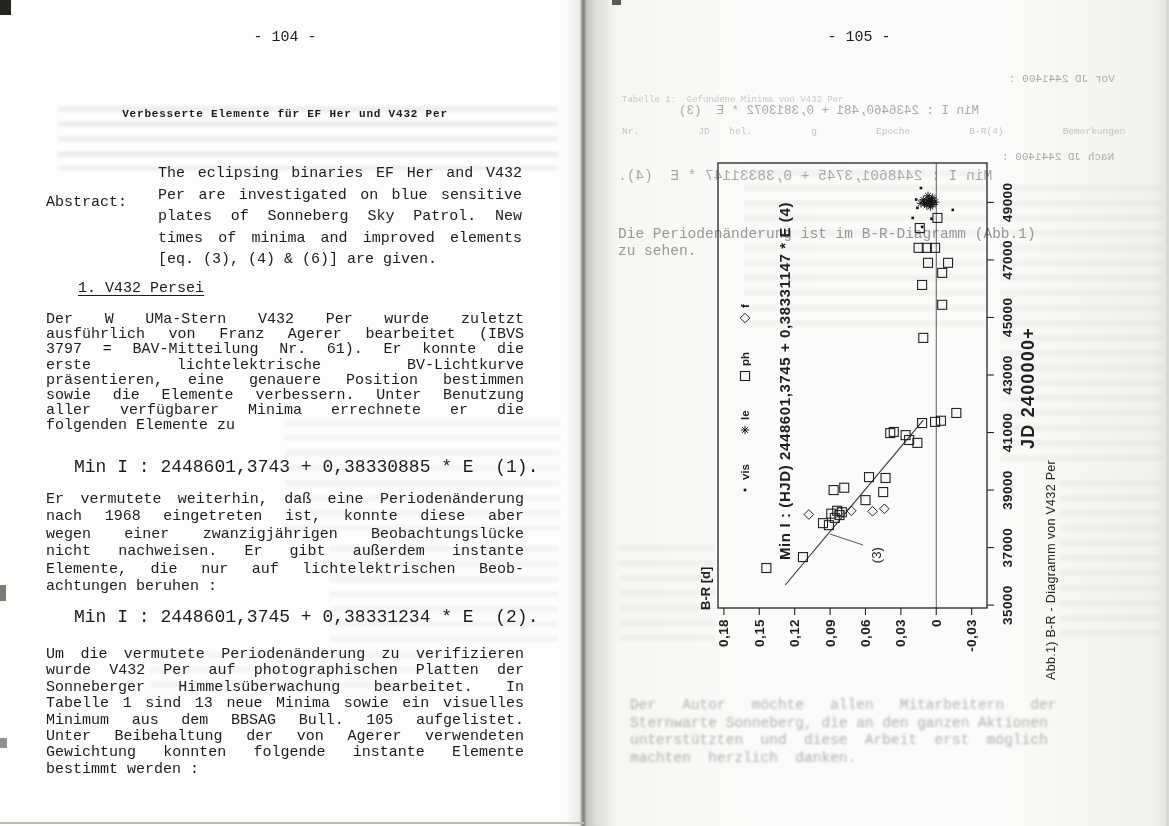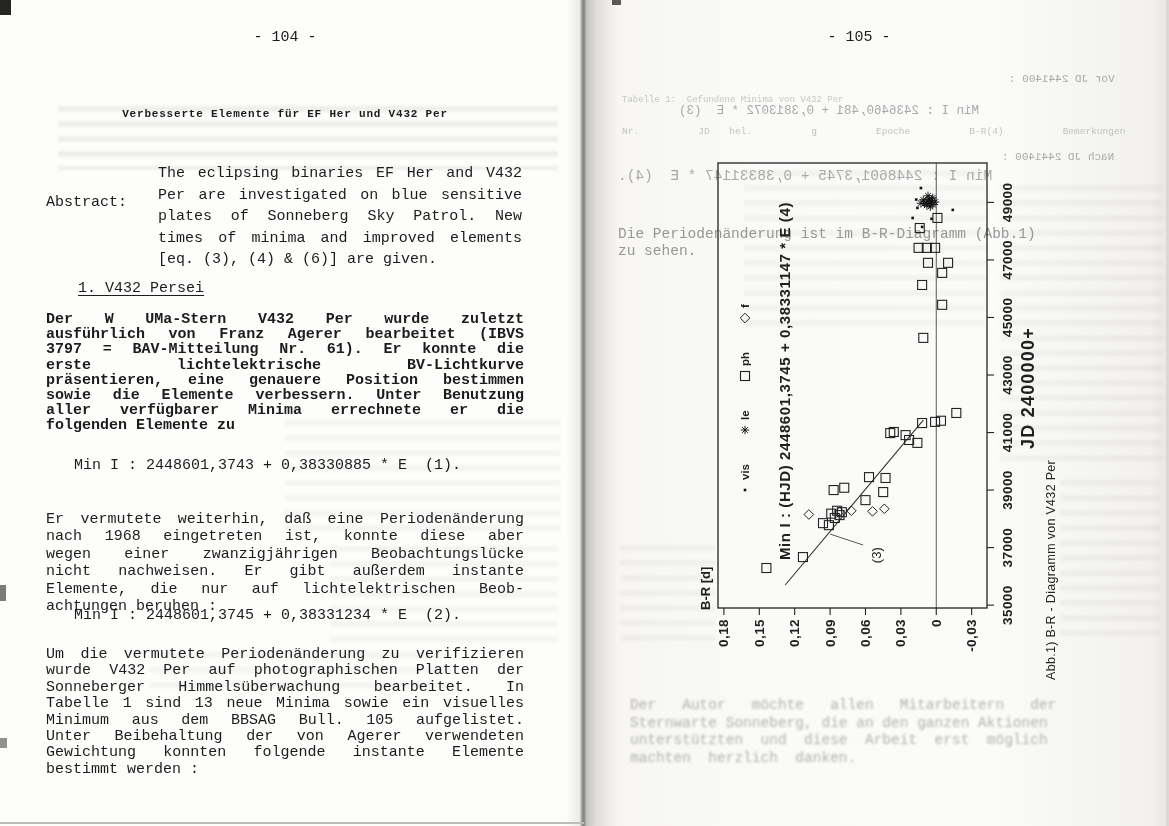--- a/index.html
+++ b/index.html
@@ -13,21 +13,21 @@
               background:linear-gradient(90deg,#efeeec 0%,#f7f6f3 6%,#fafaf8 30%,#fbfbf9 70%,#f2f1ee 97%,#e6e5e2 100%);}
   #gutter{left:566px;top:0;width:52px;height:826px;
           background:linear-gradient(90deg,rgba(0,0,0,0) 0%,rgba(70,68,62,.10) 26%,rgba(45,44,40,.62) 33%,rgba(45,44,40,.22) 40%,rgba(120,117,110,.16) 58%,rgba(120,117,110,.06) 82%,rgba(0,0,0,0) 100%);}
   
   .tw{font-size:15px;line-height:15.2px;}
   .tl{white-space:pre;}
   .just{white-space:normal;text-align:justify;text-align-last:justify;}
   .center{text-align:center;}
   .bold{font-weight:bold;letter-spacing:.8px;}
   .underline{text-decoration:underline;text-underline-offset:3px;}
-  .eq{white-space:pre;font-size:15px;text-align:center;}
+  .eq{white-space:pre;font-size:18px;text-align:center;}
   
   .ghost{color:#a9a9a9;filter:blur(.45px);white-space:pre;}
   .mir{transform:scaleX(-1);}
   .stripes{background:repeating-linear-gradient(180deg,rgba(125,123,118,.20) 0 6px,rgba(0,0,0,0) 6px 15px);
            filter:blur(1.3px);opacity:.55;}
   .stripes.light{opacity:.32;}
   .blem{background:#26241f;}
   
   #fig{left:630px;top:251px;width:445px;height:269px;transform:rotate(-90deg);}
   #fig svg{overflow:visible;}
@@ -59,34 +59,34 @@
     <div class="abs tw noi" style="left:158px;top:163px;width:364px;line-height:21.6px;">
         <div class="tl just">The eclipsing binaries EF Her and V432</div>
         <div class="tl just">Per are investigated on blue sensitive</div>
         <div class="tl just">plates of Sonneberg Sky Patrol. New</div>
         <div class="tl just">times of minima and improved elements</div>
         <div class="tl">[eq. (3), (4) &amp; (6)] are given.</div>
       </div>
 
     <div class="abs tw underline noi" style="left:46px;top:281px;margin-left:32px;">1. V432 Persei</div>
 
-    <div class="abs tw noi" style="left:46px;top:312px;width:478px;font-weight:bold;">
+    <div class="abs tw noi" style="left:46px;top:312px;width:478px;">
         <div class="tl just">Der W UMa-Stern V432 Per wurde zuletzt</div>
         <div class="tl just">ausführlich von Franz Agerer bearbeitet (IBVS</div>
         <div class="tl just">3797 = BAV-Mitteilung Nr. 61). Er konnte die</div>
         <div class="tl just">erste lichtelektrische BV-Lichtkurve</div>
         <div class="tl just">präsentieren, eine genauere Position bestimmen</div>
         <div class="tl just">sowie die Elemente verbessern. Unter Benutzung</div>
         <div class="tl just">aller verfügbarer Minima errechnete er die</div>
         <div class="tl">folgenden Elemente zu</div>
       </div>
 
     <div class="abs eq noi" style="left:74px;top:457px;">Min I : 2448601,3743 + 0,38330885 * E  (1).</div>
 
-    <div class="abs tw noi" style="left:46px;top:511px;width:478px;line-height:17.4px;">
+    <div class="abs tw noi" style="left:46px;top:491px;width:478px;line-height:17.4px;">
         <div class="tl just">Er vermutete weiterhin, daß eine Periodenänderung</div>
         <div class="tl just">nach 1968 eingetreten ist, konnte diese aber</div>
         <div class="tl just">wegen einer zwanzigjährigen Beobachtungslücke</div>
         <div class="tl just">nicht nachweisen. Er gibt außerdem instante</div>
         <div class="tl just">Elemente, die nur auf lichtelektrischen Beob-</div>
         <div class="tl">achtungen beruhen :</div>
       </div>
 
     <div class="abs eq noi" style="left:74px;top:607px;">Min I : 2448601,3745 + 0,38331234 * E  (2).</div>
 

